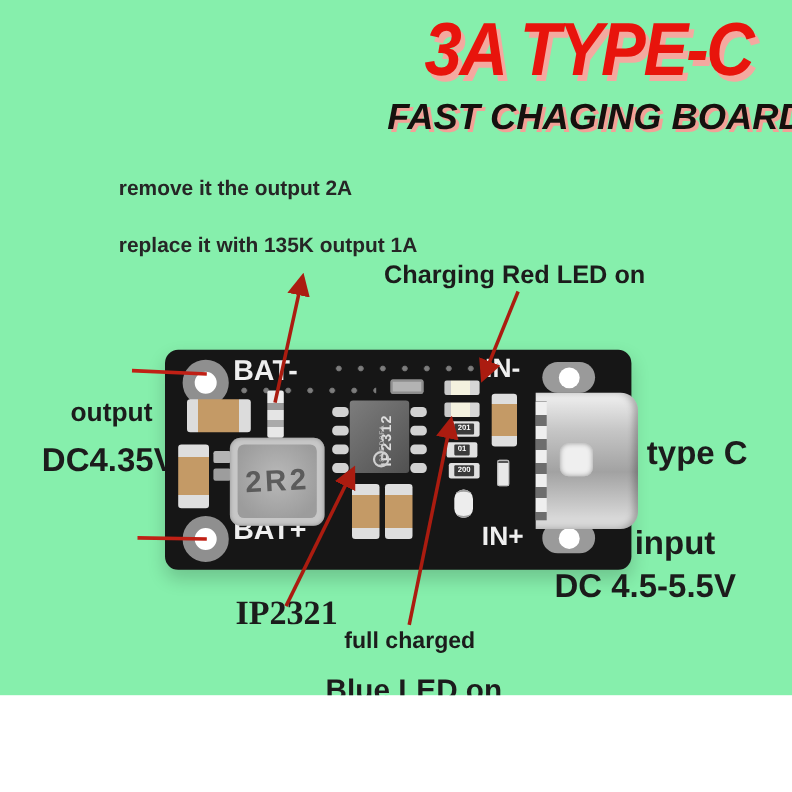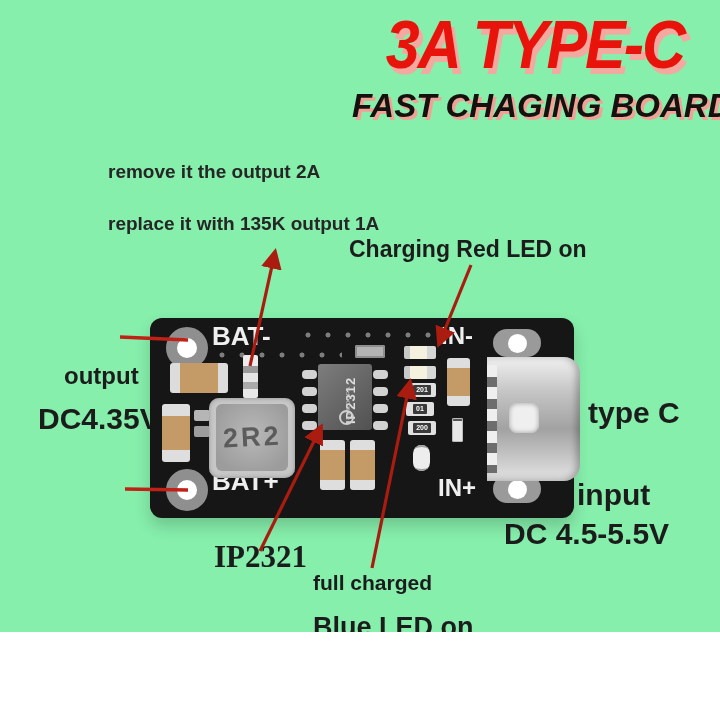--- a/index.html
+++ b/index.html
@@ -23,21 +23,21 @@
   
   .lbl{position:absolute;font-weight:bold;color:#1c1c1c;white-space:nowrap;}
   .lbl-charging{left:349px;top:236px;font-size:23px;}
   .lbl-output{left:64px;top:362px;font-size:24px;}
   .lbl-outv{left:38px;top:402px;font-size:30px;}
   .lbl-typec{left:588px;top:396px;font-size:30px;}
   .lbl-input{left:577px;top:478px;font-size:30px;}
   .lbl-inv{left:504px;top:517px;font-size:30px;}
   .lbl-chip{left:193px;top:539px;font-size:31px;font-family:"Liberation Serif",serif;margin-left:21px;}
   .lbl-full{left:313px;top:571px;font-size:21px;}
-  .lbl-blue{left:313px;top:612px;font-size:27px;}
+  .lbl-blue{left:296px;top:612px;font-size:27px;}
 
   
   .board{position:absolute;left:150px;top:318px;width:424px;height:200px;background:#161616;
          border-radius:12px;box-shadow:0 8px 16px rgba(0,0,0,.18);}
   .board *{position:absolute;}
   .hole{width:20px;height:20px;background:#fff;border:11px solid #8f8f8f;border-radius:50%;}
   .hole-tl{left:16px;top:9px;}
   .hole-bl{left:16px;top:151px;}
   .pad-label{font-weight:bold;color:#efefef;font-size:26px;font-style:normal;}
   .pl-batm{left:62px;top:3px;}

